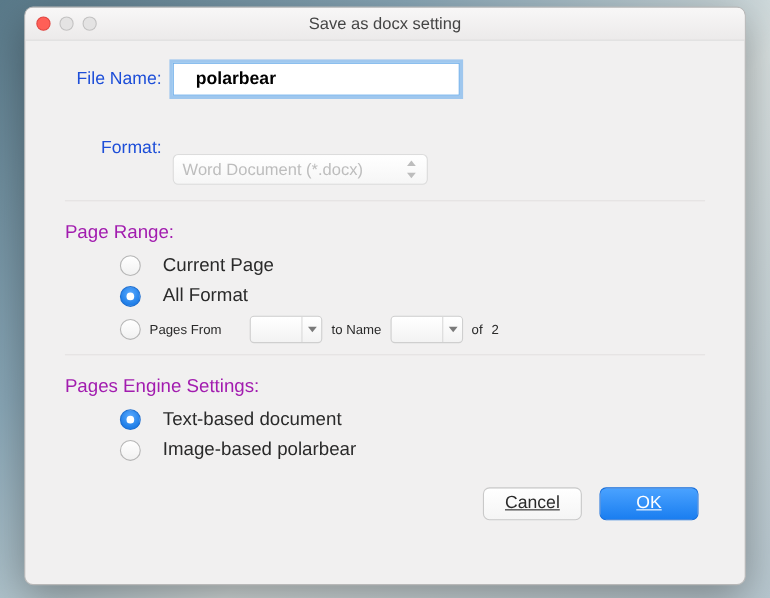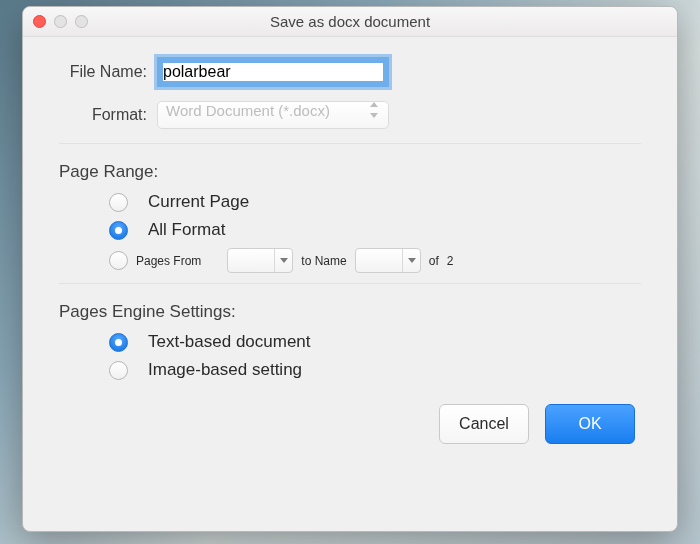--- a/index.html
+++ b/index.html
@@ -56,65 +56,68 @@
   .row {
     display: flex;
     align-items: center;
     margin-bottom: 14px;
   }
   .label-col {
     width: 98px;
     text-align: right;
     padding-right: 10px;
     font-size: 16px;
-    color: #404040;
+    color: #1d4ed8;
   }
   .text-input {
     flex: 0 0 232px;
     height: 30px;
-    border: 6px solid #f97316;
+    border: 1px solid #f97316;
     background: #fff;
     font-size: 16px;
-    padding: 0 0;
+    padding: 0 20px;
     outline: none;
     box-shadow: 0 0 0 3px #9fc7ee;
     border-color: #6faeea;
+    font-weight: bold;
   }
   .select-wrap {
     display: inline-flex;
+    align-items: center;
     justify-content: space-between;
     width: 232px;
     height: 28px;
     padding: 0 8px;
     border: 1px solid #dcdcdc;
     border-radius: 5px;
     background: linear-gradient(#ffffff,#f6f6f6);
     color: #bdbdbd;
     font-size: 15px;
+    margin-top: 39px;
   }
   .chevrons {
     width: 12px; height: 16px; position: relative;
   }
   .chevrons::before, .chevrons::after {
     content: "";
     position: absolute;
     left: 2px;
     border-left: 4px solid transparent;
     border-right: 4px solid transparent;
   }
   .chevrons::before { top: 0; border-bottom: 5px solid #bdbdbd; }
   .chevrons::after  { bottom: 0; border-top: 5px solid #bdbdbd; }
   hr.sep {
     border: none;
     border-top: 1px solid #e3e2e2;
     margin: 10px 0 18px 0;
   }
   .section-label {
     font-size: 17px;
-    color: #404040;
+    color: #a21caf;
     margin-bottom: 10px;
   }
   .radio-group { padding-left: 50px; }
   .radio-row {
     display: flex;
     align-items: center;
     gap: 20px;
     margin-bottom: 8px;
     font-size: 17px;
   }
@@ -165,45 +168,46 @@
   }
   .buttons {
     display: flex;
     justify-content: flex-end;
     gap: 16px;
     margin-top: 24px;
     padding-right: 6px;
   }
   .btn {
     min-width: 90px;
-    height: 40px;
+    height: 30px;
     border-radius: 6px;
     font-size: 16px;
     border: 1px solid #c9c9c9;
     background: linear-gradient(#ffffff,#f5f5f5);
     color: #2a2a2a;
     cursor: pointer;
+    text-decoration: underline;
   }
   .btn.primary {
     background: linear-gradient(#4aa2ff,#1a7ef0);
     border-color: #176fdc;
     color: #fff;
   }
 </style>
 </head>
 <body>
 
 <div class="window">
   <div class="titlebar">
     <div class="traffic">
       <span class="dot red"></span>
       <span class="dot gray"></span>
       <span class="dot gray"></span>
     </div>
-    <div class="title">Save as docx document</div>
+    <div class="title">Save as docx setting</div>
   </div>
 
   <div class="content">
 
     <div class="row">
       <div class="label-col">File Name:</div>
       <input class="text-input" type="text" value="polarbear" style="">
     </div>
 
     <div class="row">
@@ -247,21 +251,21 @@
     <hr class="sep">
 
     <div class="section-label">Pages Engine Settings:</div>
     <div class="radio-group">
       <div class="radio-row">
         <span class="radio checked"></span>
         <span>Text-based document</span>
       </div>
       <div class="radio-row">
         <span class="radio"></span>
-        <span>Image-based setting</span>
+        <span>Image-based polarbear</span>
       </div>
     </div>
 
     <div class="buttons">
       <button class="btn">Cancel</button>
       <button class="btn primary">OK</button>
     </div>
 
   </div>
 </div>

